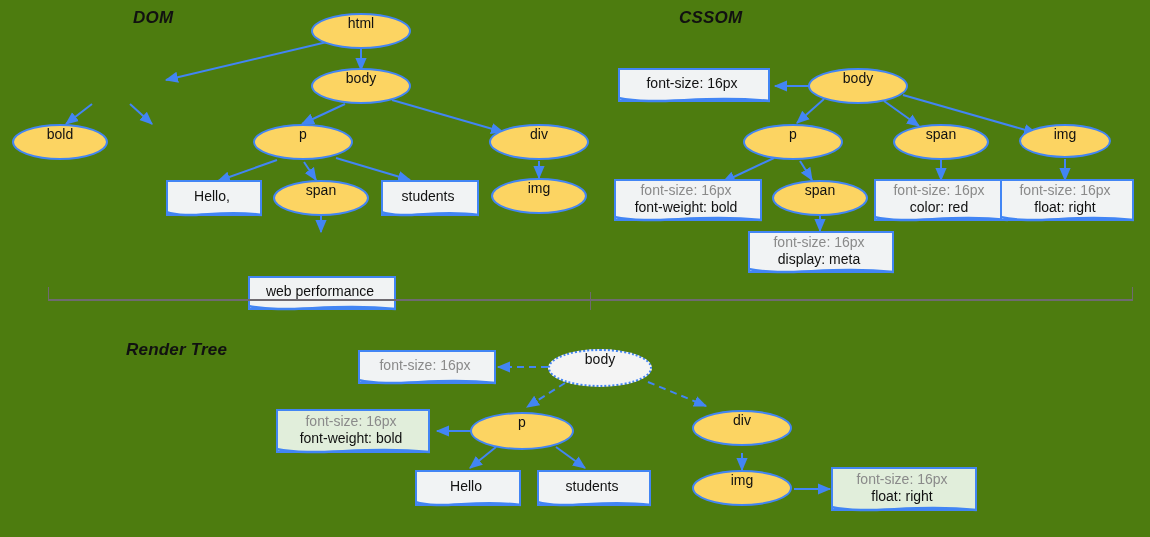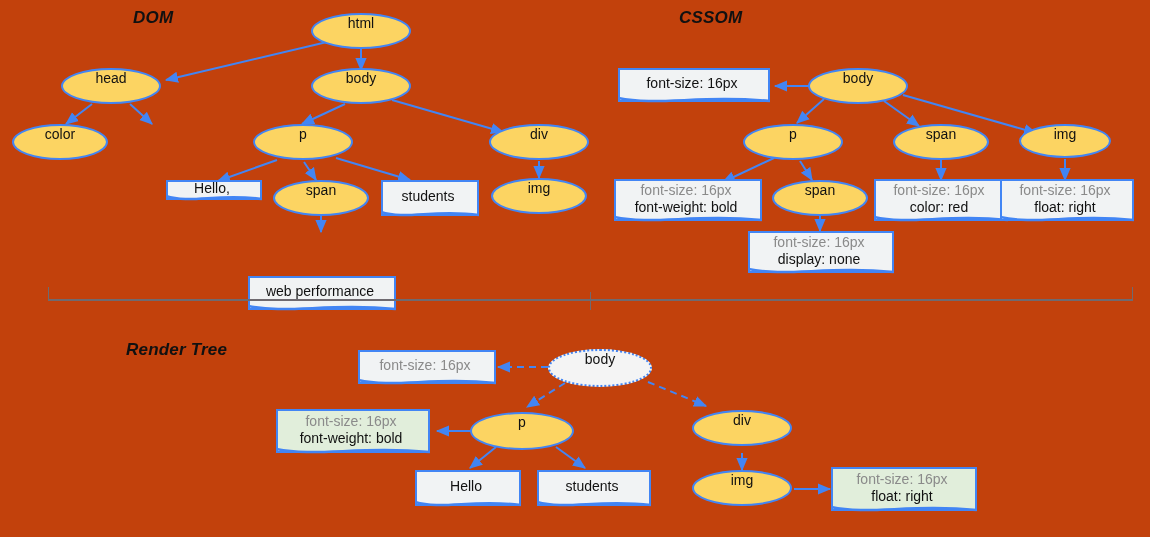--- a/index.html
+++ b/index.html
@@ -4,21 +4,21 @@
 <style>
   html, body {
     margin: 0;
     padding: 0;
     background: #4a6c50;
   }
   #canvas {
     position: relative;
     width: 1150px;
     height: 537px;
-    background: #c2410c;
+    background: #4d7c0f;
     overflow: hidden;
     font-family: "Liberation Sans", sans-serif;
   }
   svg.edges {
     position: absolute;
     left: 0; top: 0;
     width: 1150px;
     height: 537px;
     pointer-events: none;
   }
@@ -137,43 +137,40 @@
     </g>
   </svg>
 
   <div class="section-title" style="left:133px; top:8px;">DOM</div>
   <div class="section-title" style="left:679px; top:8px;">CSSOM</div>
   <div class="section-title" style="left:126px; top:340px;">Render Tree</div>
 
   <div class="node-ellipse" style="left:311px; top:13px; width:100px; height:36px;">
     <span>html</span>
   </div>
-  <div class="node-ellipse" style="left:61px; top:68px; width:100px; height:36px;">
-    <span>head</span>
-  </div>
   <div class="node-ellipse" style="left:311px; top:68px; width:100px; height:36px;">
     <span>body</span>
   </div>
   <div class="node-ellipse" style="left:12px; top:124px; width:96px; height:36px;">
-    <span>color</span>
+    <span>bold</span>
   </div>
   <div class="node-ellipse" style="left:253px; top:124px; width:100px; height:36px;">
     <span>p</span>
   </div>
   <div class="node-ellipse" style="left:489px; top:124px; width:100px; height:36px;">
     <span>div</span>
   </div>
   <div class="node-ellipse" style="left:273px; top:180px; width:96px; height:36px;">
     <span>span</span>
   </div>
   <div class="node-ellipse" style="left:491px; top:178px; width:96px; height:36px;">
     <span>img</span>
   </div>
 
-  <div class="node-box" style="left:166px; top:180px; width:96px; height:20px;">
+  <div class="node-box" style="left:166px; top:180px; width:96px; height:36px;">
     <span>Hello,</span>
     <svg class="wave" viewBox="0 0 100 12" preserveAspectRatio="none">
         <path d="M0,3 C25,11 55,0 100,6" stroke="#4285f4" stroke-width="2.6" fill="none"></path>
       </svg>
   </div>
   <div class="node-box" style="left:381px; top:180px; width:98px; height:36px;">
     <span>students</span>
     <svg class="wave" viewBox="0 0 100 12" preserveAspectRatio="none">
         <path d="M0,3 C25,11 55,0 100,6" stroke="#4285f4" stroke-width="2.6" fill="none"></path>
       </svg>
@@ -209,21 +206,21 @@
   </div>
   <div class="node-box" style="left:614px; top:179px; width:148px; height:42px;">
     <span class="muted">font-size: 16px</span>
     <span class="strong">font-weight: bold</span>
     <svg class="wave" viewBox="0 0 100 12" preserveAspectRatio="none">
         <path d="M0,3 C25,11 55,0 100,6" stroke="#4285f4" stroke-width="2.6" fill="none"></path>
       </svg>
   </div>
   <div class="node-box" style="left:748px; top:231px; width:146px; height:42px;">
     <span class="muted">font-size: 16px</span>
-    <span class="strong">display: none</span>
+    <span class="strong">display: meta</span>
     <svg class="wave" viewBox="0 0 100 12" preserveAspectRatio="none">
         <path d="M0,3 C25,11 55,0 100,6" stroke="#4285f4" stroke-width="2.6" fill="none"></path>
       </svg>
   </div>
   <div class="node-box" style="left:874px; top:179px; width:134px; height:42px;">
     <span class="muted">font-size: 16px</span>
     <span class="strong">color: red</span>
     <svg class="wave" viewBox="0 0 100 12" preserveAspectRatio="none">
         <path d="M0,3 C25,11 55,0 100,6" stroke="#4285f4" stroke-width="2.6" fill="none"></path>
       </svg>

